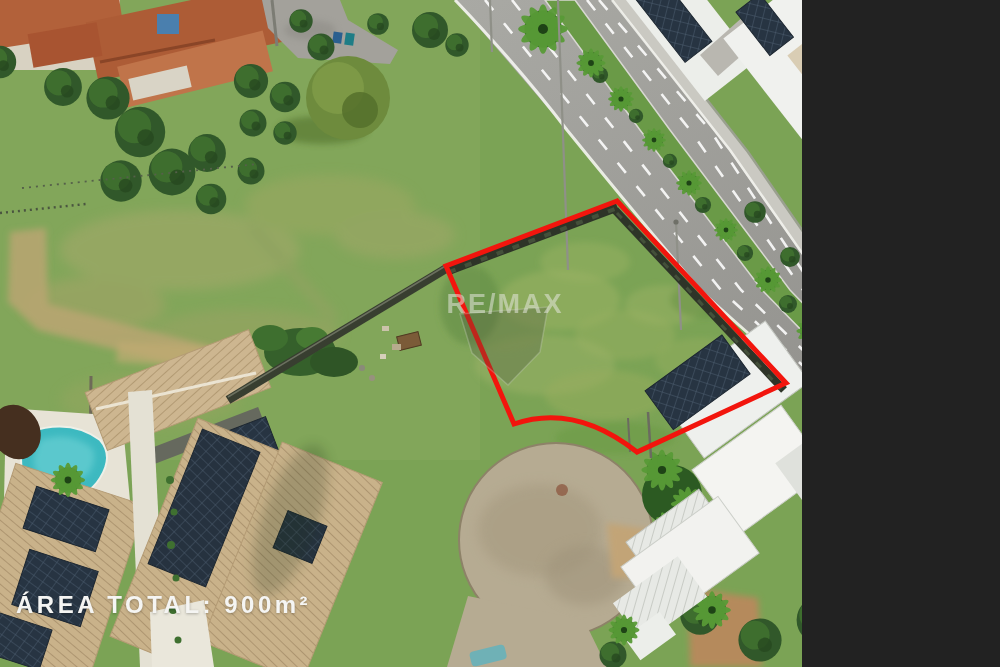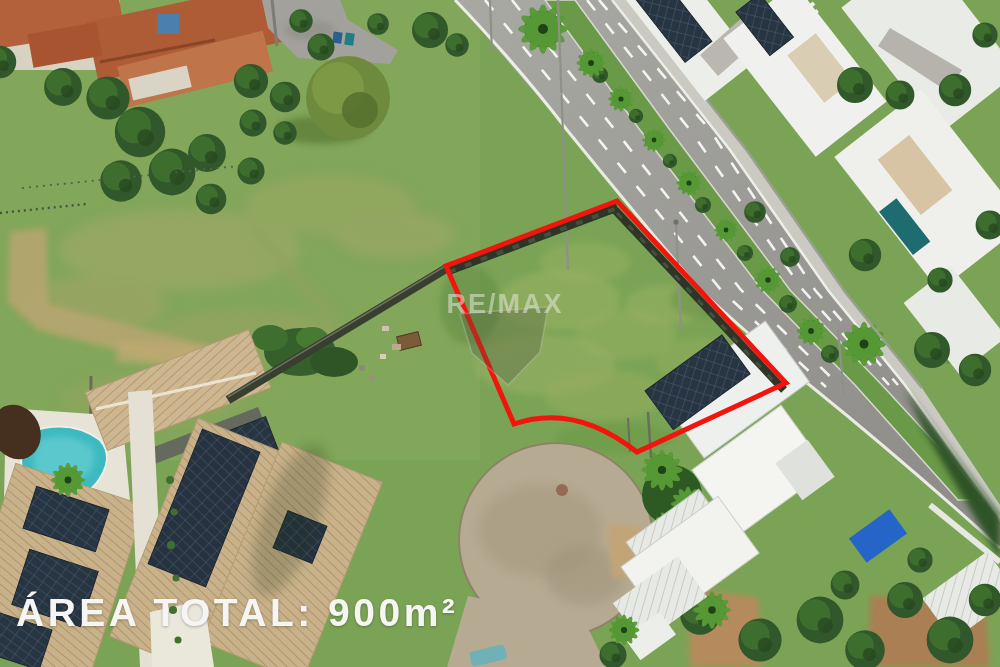--- a/index.html
+++ b/index.html
@@ -1,20 +1,20 @@
 <!DOCTYPE html>
 <html><head>
 <meta charset="utf-8">
 <style>
   html,body{margin:0;padding:0;background:#222;}
-  .stage{position:relative;width:1000px;height:667px;overflow:hidden;
+  .stage{position:relative;width:802px;height:667px;overflow:hidden;
          font-family:"Liberation Sans",sans-serif;background:#a21caf;}
   .stage svg{position:absolute;left:0;top:0;}
   .area-label{position:absolute;left:16px;top:591px;
-    font-size:39px;font-weight:bold;letter-spacing:3.5px;color:#f5f5f3;
+    font-size:24px;font-weight:bold;letter-spacing:3.5px;color:#f5f5f3;
     text-shadow:0 1px 3px rgba(0,0,0,.28);white-space:nowrap;}
   .wm-text{font-family:"Liberation Sans",sans-serif;font-weight:bold;}
 </style>
 </head>
 <body>
 
 <div class="stage">
 <svg width="1000" height="667" viewBox="0 0 1000 667">
   <defs>
     <filter id="soft" x="-30%" y="-30%" width="160%" height="160%">

